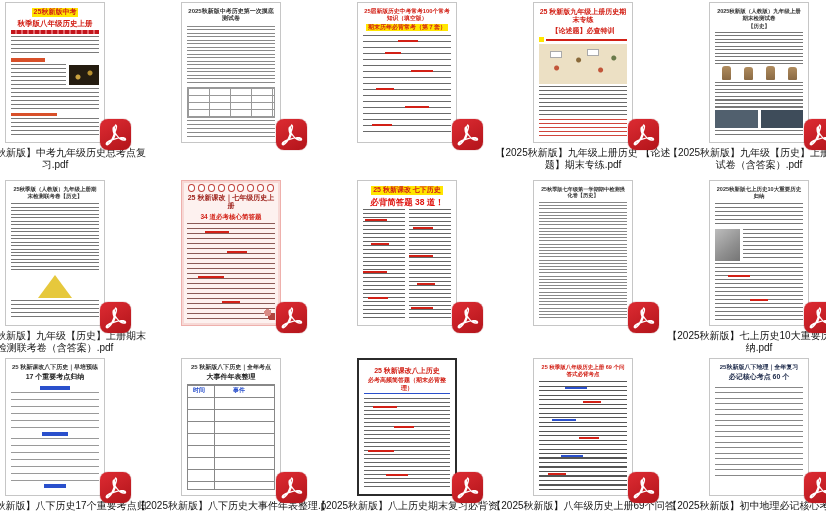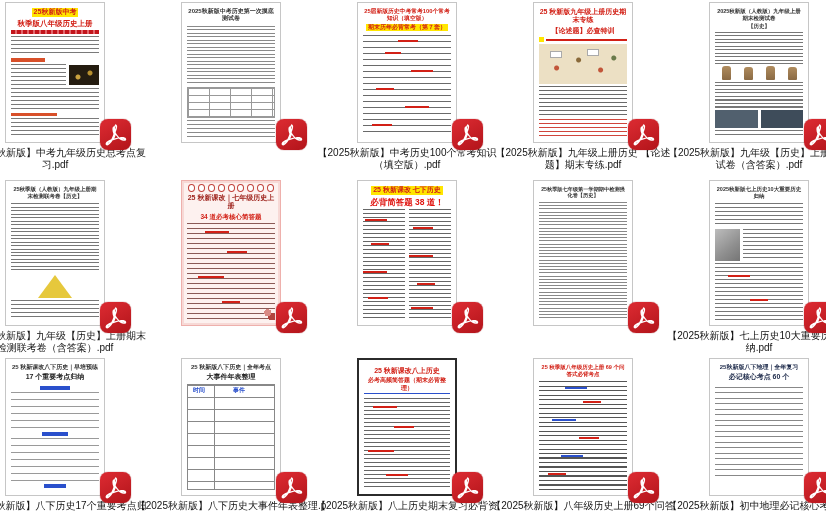--- a/index.html
+++ b/index.html
@@ -86,21 +86,20 @@
           <i class="acc" style="top:71px;left:48%;width:24px"></i>
           <i class="acc" style="top:89px;left:10%;width:20px"></i>
         </div>
       </div>
       <div class="badge">
           <svg viewBox="0 0 32 32" width="31" height="31">
             <path fill="#ffffff" d="M15.8 5.4c1.1 0 1.9 1 1.9 2.4 0 1.7-.7 3.9-1.6 5.9 1 2 2.4 4 3.9 5.3 2-.4 4-.4 5.4 0 1.3.4 1.9 1.3 1.6 2.3-.3 1-1.5 1.4-2.9 1.2-1.6-.3-3.4-1.3-5-2.5-2.1.5-4.4 1.3-6.3 2.2-1.1 2-2.5 3.7-3.8 4.5-1.2.8-2.4.7-3-.2-.6-.9-.1-2 1.2-3.2 1.1-.9 2.8-1.8 4.5-2.4.9-1.8 1.7-3.7 2.2-5.4-.7-1.8-1.1-3.5-1.1-4.9 0-1.9.7-3.2 2-3.2zm.1 2.2c-.4.4-.5 1.6-.1 3.1.5-1.4.6-2.5.1-3.1zm.3 9c-.4 1.2-.9 2.4-1.4 3.6 1.2-.5 2.5-.9 3.8-1.2-.9-.8-1.7-1.6-2.4-2.4zm-6.2 7.1c-1 .6-1.6 1.2-1.9 1.7.6-.3 1.2-.9 1.9-1.7zm12.7-3.2c.9.5 1.7.8 2.4.8-.6-.4-1.4-.7-2.4-.8z"></path>
           </svg>
         </div>
     </div>
-    <div class="caption">【2025秋新版】中考历史100个常考知识（填空版）.pdf</div>
   </div>
 
   <div class="card r1">
     <div class="thumbwrap">
       <div class="thumb">
         <div class="t1" style="font-size:7px;color:#d22016">25 秋新版九年级上册历史期末专练</div>
         <div class="t1" style="font-size:7px;color:#d22016">【论述题】必查特训</div>
         <div style="display:flex;gap:2px;align-items:center">
             <i style="width:5px;height:5px;background:#ffe600"></i>
             <i style="flex:1;height:2px;background:#d22016"></i>

